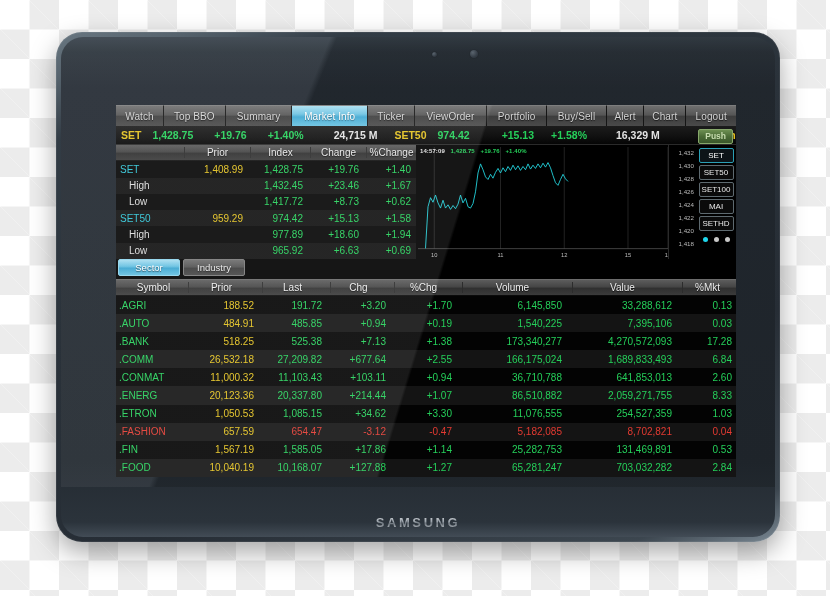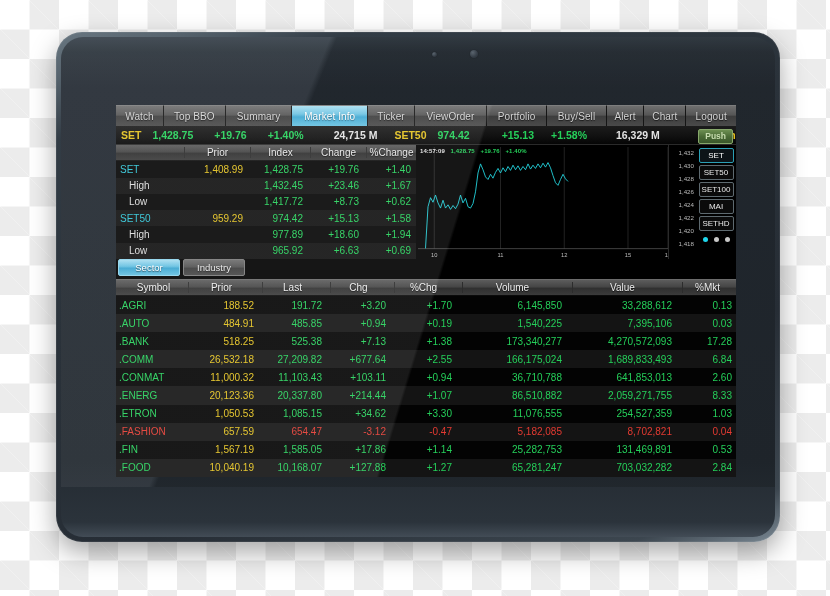--- a/index.html
+++ b/index.html
@@ -231,20 +231,21 @@
   }
 </style>
 </head>
 <body>
 
 <div id="tablet">
   <div id="tablet-inner">
     <div id="bezel-gloss"></div>
     <div class="cam-dot" id="sensor-dot"></div>
     <div class="cam-dot" id="camera-dot"></div>
+    <div id="brand">SAMSUNG</div>
 
     <div id="screen">
 
       <div id="navbar">
           <div class="nav-tab nav-w-watch">Watch</div>
           <div class="nav-tab nav-w-topbbo">Top BBO</div>
           <div class="nav-tab nav-w-summary">Summary</div>
           <div class="nav-tab nav-w-marketinfo active">Market Info</div>
           <div class="nav-tab nav-w-ticker">Ticker</div>
           <div class="nav-tab nav-w-vieworder">ViewOrder</div>

